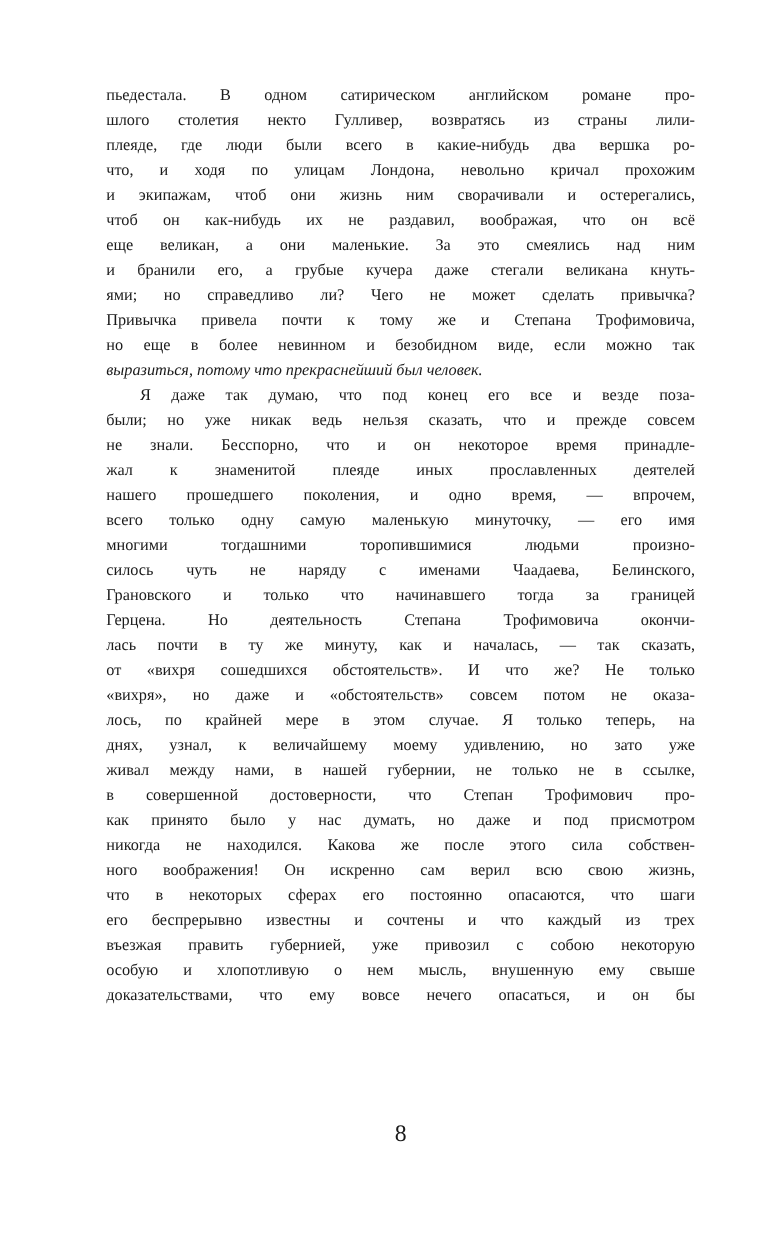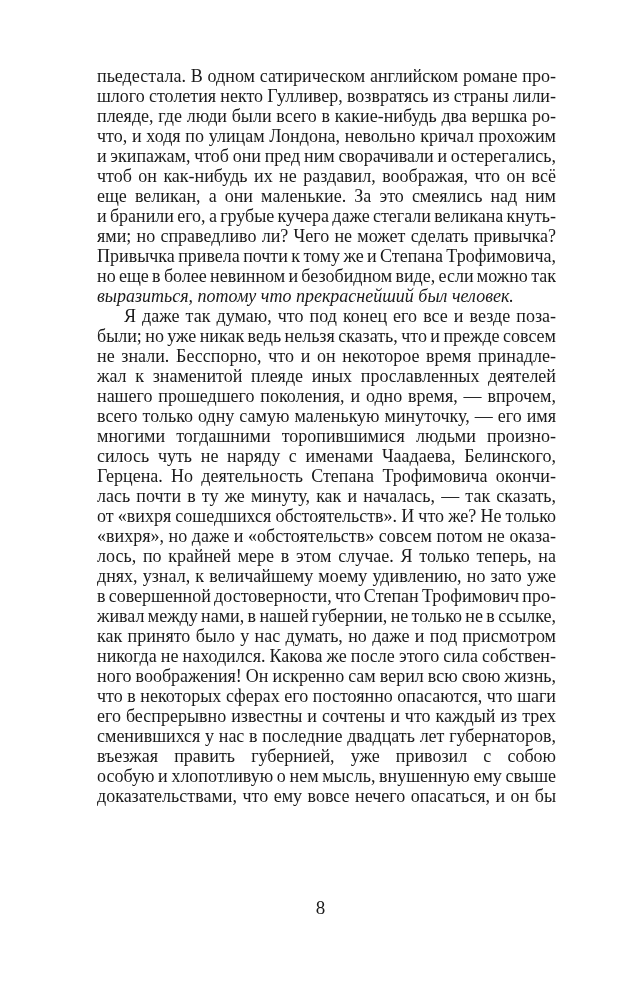--- a/index.html
+++ b/index.html
@@ -20,30 +20,29 @@
     position: absolute;
     left: 85px;
     top: 66px;
     width: 471px;
   }
   .paragraph {
     margin: 0;
     padding: 0;
   }
   .line {
-    font-size: 18px;
+    font-size: 13px;
     line-height: 20px;
     height: 20px;
     overflow: hidden;
     text-align: justify;
     text-align-last: justify;
     word-spacing: -1.5px;
     white-space: normal;
     letter-spacing: 0;
-    margin-left: 12px;
   }
   .line.indent {
     padding-left: 27px;
   }
   .line.para-end {
     text-align-last: left;
     word-spacing: normal;
     font-style: italic;
   }
   .page-number {
@@ -59,51 +58,51 @@
 </head>
 <body>
 
 <div class="book-page" style="color: rgb(26, 26, 26); background: rgb(255, 255, 255);">
   <div class="text-block">
       <div class="paragraph">
         <div class="line">пьедестала. В одном сатирическом английском романе про-</div>
         <div class="line">шлого столетия некто Гулливер, возвратясь из страны лили-</div>
         <div class="line">плеяде, где люди были всего в какие-нибудь два вершка ро-</div>
         <div class="line">что, и ходя по улицам Лондона, невольно кричал прохожим</div>
-        <div class="line">и экипажам, чтоб они пред ним сворачивали и остерегались,</div>
+        <div class="line">и экипажам, чтоб они жизнь ним сворачивали и остерегались,</div>
         <div class="line">чтоб он как-нибудь их не раздавил, воображая, что он всё</div>
         <div class="line">еще великан, а они маленькие. За это смеялись над ним</div>
         <div class="line">и бранили его, а грубые кучера даже стегали великана кнуть-</div>
         <div class="line">ями; но справедливо ли? Чего не может сделать привычка?</div>
         <div class="line">Привычка привела почти к тому же и Степана Трофимовича,</div>
         <div class="line">но еще в более невинном и безобидном виде, если можно так</div>
         <div class="line para-end">выразиться, потому что прекраснейший был человек.</div>
       </div>
       <div class="paragraph">
         <div class="line indent">Я даже так думаю, что под конец его все и везде поза-</div>
         <div class="line">были; но уже никак ведь нельзя сказать, что и прежде совсем</div>
         <div class="line">не знали. Бесспорно, что и он некоторое время принадле-</div>
         <div class="line">жал к знаменитой плеяде иных прославленных деятелей</div>
         <div class="line">нашего прошедшего поколения, и одно время, — впрочем,</div>
         <div class="line">всего только одну самую маленькую минуточку, — его имя</div>
         <div class="line">многими тогдашними торопившимися людьми произно-</div>
         <div class="line">силось чуть не наряду с именами Чаадаева, Белинского,</div>
+        <div class="line">Грановского и только что начинавшего тогда за границей</div>
         <div class="line">Герцена. Но деятельность Степана Трофимовича окончи-</div>
         <div class="line">лась почти в ту же минуту, как и началась, — так сказать,</div>
         <div class="line">от «вихря сошедшихся обстоятельств». И что же? Не только</div>
         <div class="line">«вихря», но даже и «обстоятельств» совсем потом не оказа-</div>
         <div class="line">лось, по крайней мере в этом случае. Я только теперь, на</div>
         <div class="line">днях, узнал, к величайшему моему удивлению, но зато уже</div>
+        <div class="line">живал между нами, в нашей губернии, не только не в ссылке,</div>
         <div class="line">в совершенной достоверности, что Степан Трофимович про-</div>
-        <div class="line">живал между нами, в нашей губернии, не только не в ссылке,</div>
         <div class="line">как принято было у нас думать, но даже и под присмотром</div>
         <div class="line">никогда не находился. Какова же после этого сила собствен-</div>
         <div class="line">ного воображения! Он искренно сам верил всю свою жизнь,</div>
         <div class="line">что в некоторых сферах его постоянно опасаются, что шаги</div>
         <div class="line">его беспрерывно известны и сочтены и что каждый из трех</div>
-        <div class="line">сменившихся у нас в последние двадцать лет губернаторов,</div>
         <div class="line">въезжая править губернией, уже привозил с собою некоторую</div>
         <div class="line">особую и хлопотливую о нем мысль, внушенную ему свыше</div>
         <div class="line">доказательствами, что ему вовсе нечего опасаться, и он бы</div>
       </div>
     </div>
   <div class="page-number">8</div>
 </div>
 
 </body></html>

